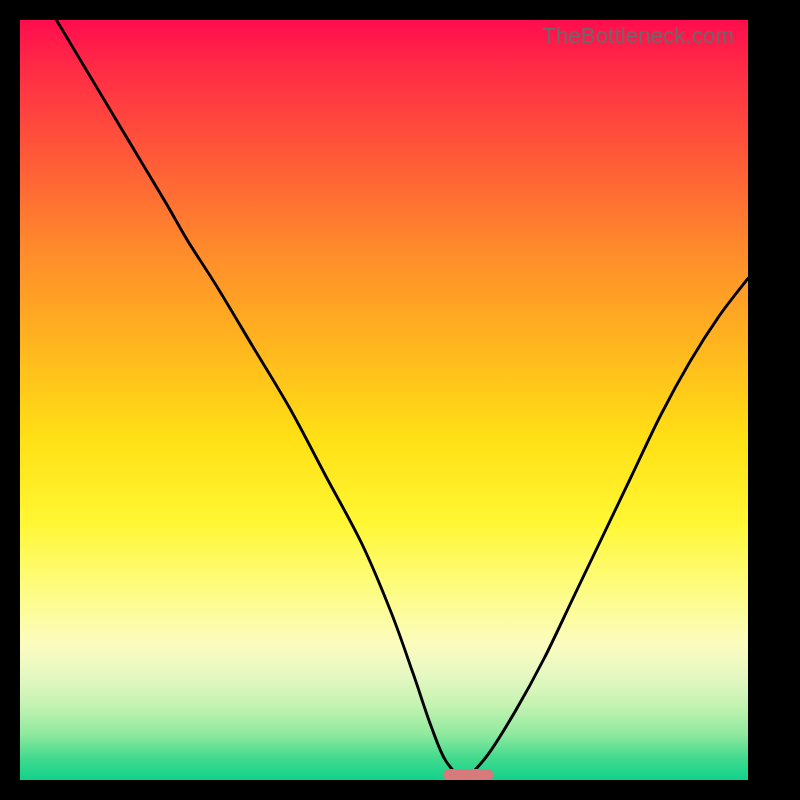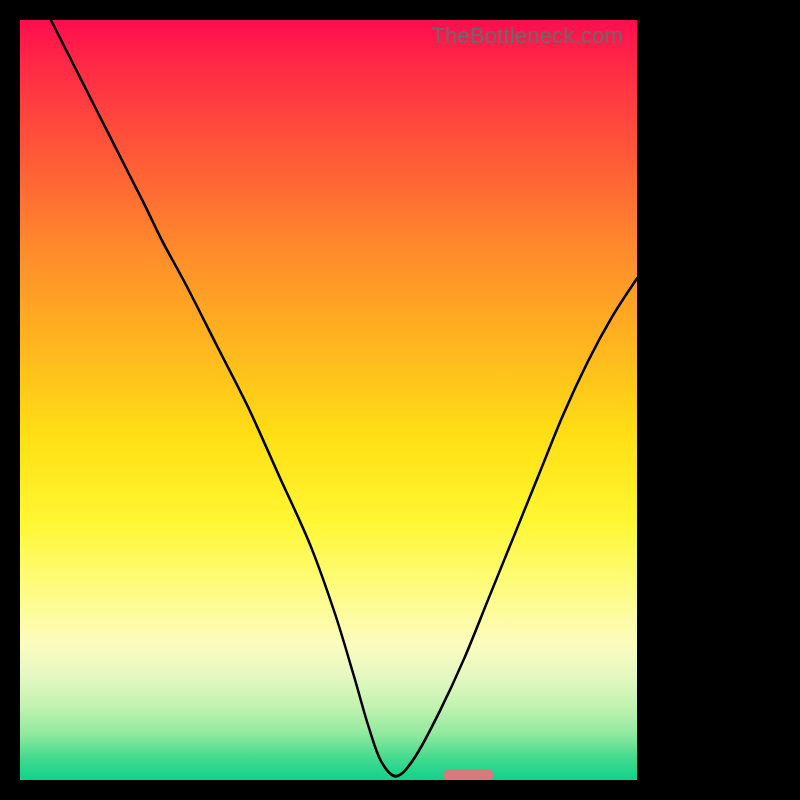--- a/index.html
+++ b/index.html
@@ -14,21 +14,21 @@
   .frame {
     position: relative;
     width: 800px;
     height: 800px;
     background: #000;
   }
   .plot-area {
     position: absolute;
     left: 20px;
     top: 20px;
-    width: 617px;
+    width: 728px;
     height: 760px;
     overflow: hidden;
     
     background: linear-gradient(
       to bottom,
       #ff0d4e 0%,
       #ff2a46 6%,
       #ff5a38 18%,
       #ff8a2c 30%,
       #ffb31f 42%,

